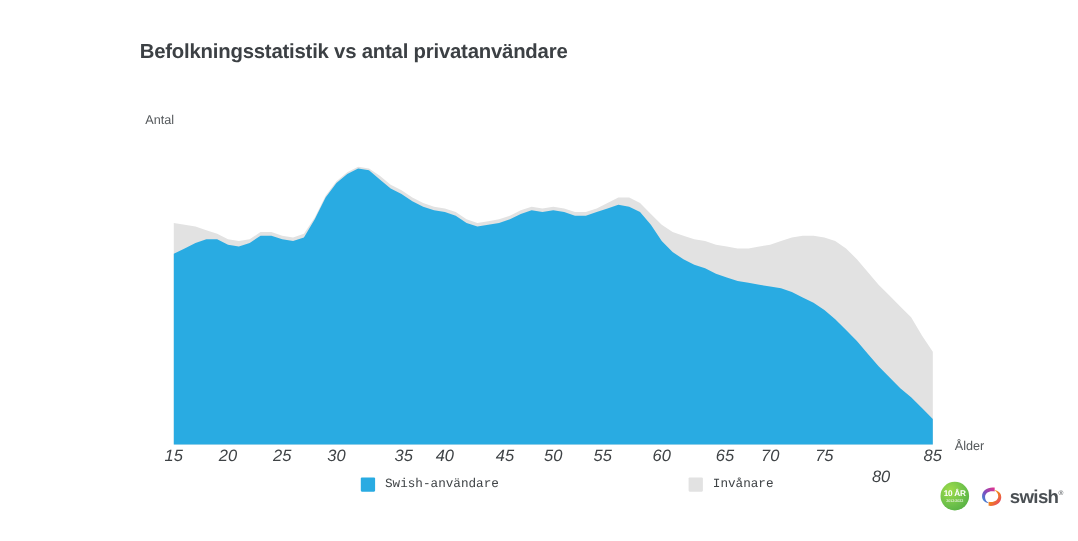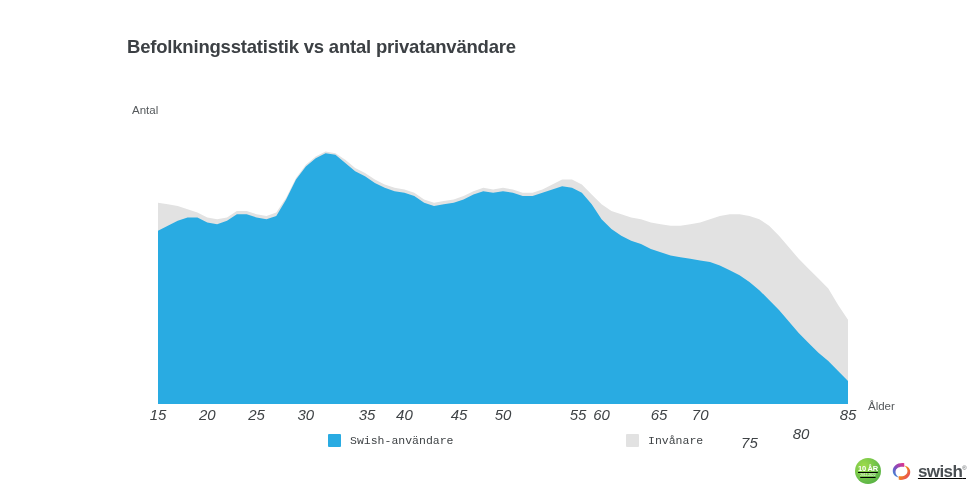--- a/index.html
+++ b/index.html
@@ -140,25 +140,24 @@
   }
   .legend-label {
     font-size: 11.5px;
     color: #3f4346;
   }
 
   
   .logo-bar {
     position: absolute;
     right: 14px;
-    top: 458px;
+    top: 438px;
     display: flex;
     align-items: center;
     gap: 9px;
-    text-decoration: underline;
   }
   .badge-10ar {
     width: 26px;
     height: 26px;
     border-radius: 50%;
     background: radial-gradient(circle at 34% 30%, #9fdc4a 0%, #6cc04a 55%, #49a63f 100%);
     display: flex;
     flex-direction: column;
     align-items: center;
     justify-content: center;
@@ -212,25 +211,25 @@
   <div class="y-ticks"></div>
   <div class="x-ticks">
       <div class="x-tick" style="left: 158px;">15</div>
       <div class="x-tick" style="left: 207.286px;">20</div>
       <div class="x-tick" style="left: 256.571px;">25</div>
       <div class="x-tick" style="left: 305.857px;">30</div>
       <div class="x-tick" style="left: 354px; margin-left: 13px;">35</div>
       <div class="x-tick" style="left: 404.429px;">40</div>
       <div class="x-tick" style="left: 459px;">45</div>
       <div class="x-tick" style="left: 503px;">50</div>
-      <div class="x-tick" style="left: 578px;">55</div>
+      <div class="x-tick" style="left: 548px;">55</div>
       <div class="x-tick" style="left: 601.571px;">60</div>
       <div class="x-tick" style="left: 659px;">65</div>
       <div class="x-tick" style="left: 700.143px;">70</div>
-      <div class="x-tick" style="left: 749.429px; margin-top: 28px;">75</div>
+      <div class="x-tick" style="left: 749.429px;">75</div>
       <div class="x-tick" style="left: 801px; margin-top: 19px;">80</div>
       <div class="x-tick" style="left: 848px;">85</div>
     </div>
 
   <div class="plot-area">
     <svg viewBox="0 0 690 264" preserveAspectRatio="none">
       <path id="series-invanare" d="M 0.00 62.70 L 9.86 64.35 L 19.71 66.00 L 29.57 69.30 L 39.43 72.60 L 49.29 77.55 L 59.14 79.20 L 69.00 77.55 L 78.86 70.95 L 88.71 70.95 L 98.57 74.25 L 108.43 75.90 L 118.29 72.60 L 128.14 57.75 L 138.00 37.95 L 147.86 24.75 L 157.71 16.50 L 167.57 11.55 L 177.43 13.20 L 187.29 19.80 L 197.14 28.05 L 207.00 33.00 L 216.86 39.60 L 226.71 44.55 L 236.57 47.85 L 246.43 49.50 L 256.29 52.80 L 266.14 59.40 L 276.00 62.70 L 285.86 61.05 L 295.71 59.40 L 305.57 56.10 L 315.43 51.15 L 325.29 47.85 L 335.14 49.50 L 345.00 47.85 L 354.86 49.50 L 364.71 52.80 L 374.57 52.80 L 384.43 49.50 L 394.29 44.55 L 404.14 39.60 L 414.00 39.60 L 423.86 44.55 L 433.71 54.45 L 443.57 64.35 L 453.43 70.95 L 463.29 74.25 L 473.14 77.55 L 483.00 79.20 L 492.86 82.50 L 502.71 84.15 L 512.57 85.80 L 522.43 85.80 L 532.29 84.15 L 542.14 82.50 L 552.00 79.20 L 561.86 75.90 L 571.71 74.25 L 581.57 74.25 L 591.43 75.90 L 601.29 79.20 L 611.14 85.80 L 621.00 95.70 L 630.86 107.25 L 640.71 118.80 L 650.57 128.70 L 660.43 138.60 L 670.29 148.50 L 680.14 165.00 L 690.00 179.85 L 690.00 264 L 0.00 264 Z" fill="#E2E2E2"></path>
       <path id="series-swish" d="M 0.00 90.75 L 9.86 85.80 L 19.71 80.85 L 29.57 77.55 L 39.43 77.55 L 49.29 82.50 L 59.14 84.15 L 69.00 80.85 L 78.86 74.25 L 88.71 74.25 L 98.57 77.55 L 108.43 79.20 L 118.29 75.90 L 128.14 59.40 L 138.00 39.60 L 147.86 26.40 L 157.71 18.15 L 167.57 13.20 L 177.43 14.85 L 187.29 23.10 L 197.14 31.35 L 207.00 36.30 L 216.86 42.90 L 226.71 47.85 L 236.57 51.15 L 246.43 52.80 L 256.29 56.10 L 266.14 62.70 L 276.00 66.00 L 285.86 64.35 L 295.71 62.70 L 305.57 59.40 L 315.43 54.45 L 325.29 51.15 L 335.14 52.80 L 345.00 51.15 L 354.86 52.80 L 364.71 56.10 L 374.57 56.10 L 384.43 52.80 L 394.29 49.50 L 404.14 46.20 L 414.00 47.85 L 423.86 52.80 L 433.71 64.35 L 443.57 79.20 L 453.43 89.10 L 463.29 95.70 L 473.14 100.65 L 483.00 103.95 L 492.86 108.90 L 502.71 112.20 L 512.57 115.50 L 522.43 117.15 L 532.29 118.80 L 542.14 120.45 L 552.00 122.10 L 561.86 125.40 L 571.71 130.35 L 581.57 135.30 L 591.43 141.90 L 601.29 150.15 L 611.14 160.05 L 621.00 169.95 L 630.86 181.50 L 640.71 193.05 L 650.57 202.95 L 660.43 212.85 L 670.29 221.10 L 680.14 231.00 L 690.00 240.90 L 690.00 264 L 0.00 264 Z" fill="#29ABE2"></path>
     </svg>
   </div>

